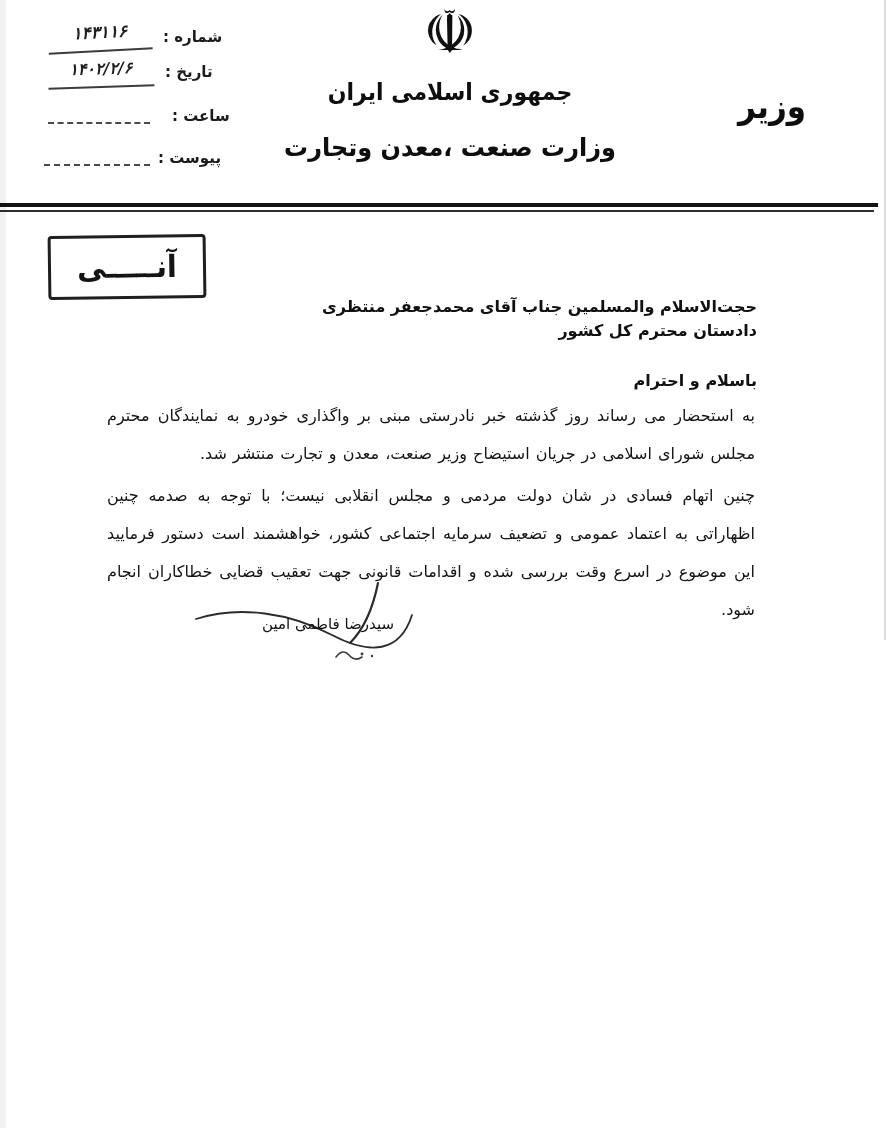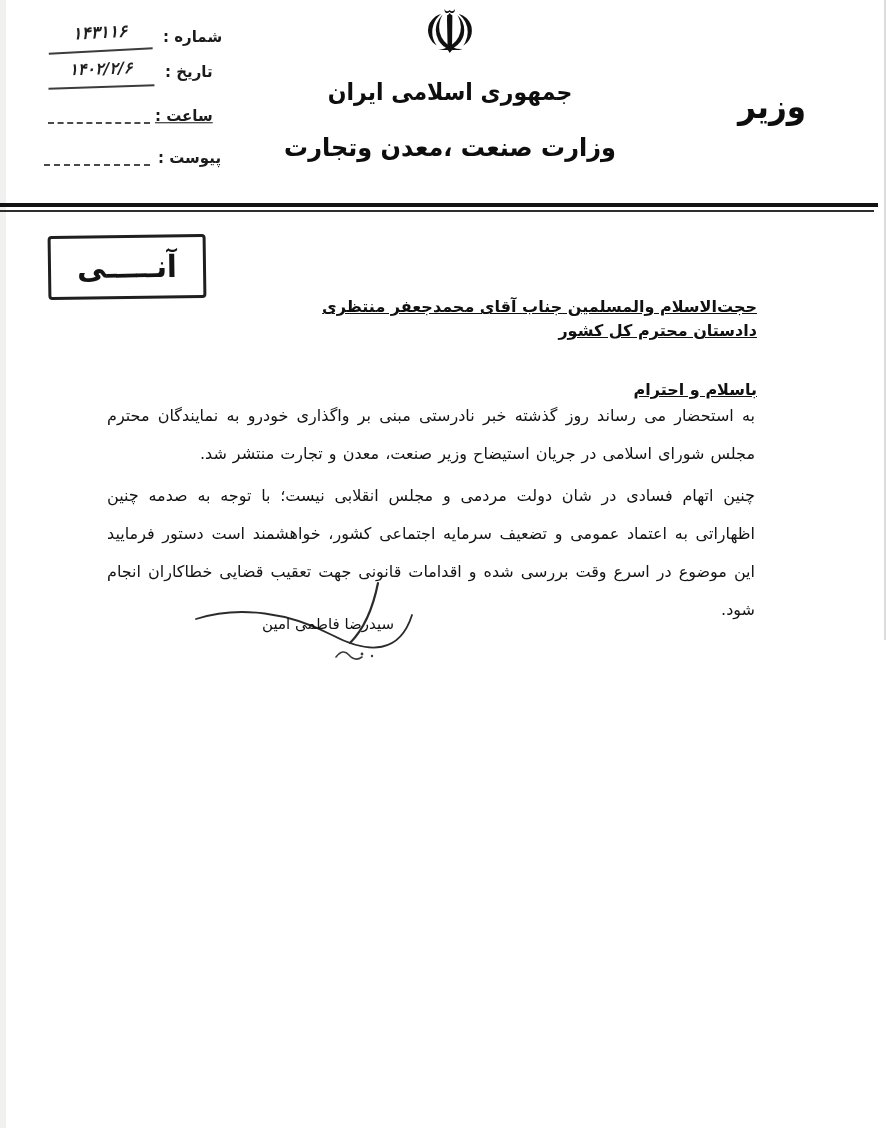--- a/index.html
+++ b/index.html
@@ -23,21 +23,21 @@
   
   .rule-thick{height:4px;background:#121212;}
   .rule-thin{height:2px;background:#2e2e2e;}
   
   .stamp{
     border:3px solid #1f1f1f;border-radius:4px;display:flex;align-items:center;justify-content:center;
     transform:rotate(-0.8deg);box-shadow:inset 0 0 0 1px rgba(255,255,255,.55);
   }
   .stamp-text{font-size:29px;font-weight:700;color:#141414;transform:scaleY(1.05);}
   
-  .bold-line{font-size:16px;font-weight:700;white-space:nowrap;color:#111;text-decoration:underline;}
+  .bold-line{font-size:16px;font-weight:700;white-space:nowrap;color:#111;}
   .para{
     font-size:16px;line-height:38px;text-align:justify;color:#141414;
     word-spacing:1px;
   }
   .sig-name{font-size:15px;font-weight:400;white-space:nowrap;color:#101010;}
   .edge-line{width:2px;background:#dcdcdc;}
   .edge-strip{background:#f1f1f0;}
   svg{display:block;}
 </style>
 </head>
@@ -47,41 +47,41 @@
 
   <div class="abs edge-strip" style="left:0;top:0;width:6px;height:1128px;"></div>
   <div class="abs edge-line" style="left:884px;top:0;height:640px;"></div>
 
   <div class="abs meta-label" style="left:163px;top:28px;text-align:center;">شماره :</div>
   <div class="abs meta-value line-solid" style="left:48px;top:22px;width:104px;height:28px;font-size:17px;letter-spacing:4px;transform:rotate(-3deg);">۱۴۳۱۱۶</div>
 
   <div class="abs meta-label" style="left:165px;top:63px;">تاریخ :</div>
   <div class="abs meta-value line-solid" style="left:48px;top:59px;width:106px;height:27px;font-size:16px;letter-spacing:2px;transform:rotate(-2deg);">۱۴۰۲/۲/۶</div>
 
-  <div class="abs meta-label" style="left:155px;top:107px;text-decoration:underline;">ساعت :</div>
+  <div class="abs meta-label" style="left:172px;top:107px;">ساعت :</div>
   <div class="abs line-dash" style="left:48px;top:108px;width:102px;height:14px;"></div>
 
   <div class="abs meta-label" style="left:158px;top:149px;">پیوست :</div>
   <div class="abs line-dash" style="left:44px;top:150px;width:106px;height:14px;"></div>
 
   <div class="abs emblem" style="left:406px;top:2px;width:88px;">☫</div>
   <div class="abs callig republic" style="left:290px;top:80px;width:320px;">جمهوری اسلامی ایران</div>
   <div class="abs callig ministry" style="left:270px;top:134px;width:360px;">وزارت صنعت ،معدن وتجارت</div>
   <div class="abs callig minister" style="left:722px;top:88px;width:100px;">وزیر</div>
 
   <div class="abs rule-thick" style="left:0;top:203px;width:878px;"></div>
   <div class="abs rule-thin" style="left:0;top:210px;width:874px;"></div>
 
   <div class="abs stamp" style="left:48px;top:235px;width:152px;height:58px;">
     <span class="stamp-text">آنـــــی</span>
   </div>
 
   <div class="abs bold-line" style="right:139px;top:297px;">حجت‌الاسلام والمسلمین جناب آقای محمدجعفر منتظری</div>
   <div class="abs bold-line" style="right:139px;top:321px;">دادستان محترم کل کشور</div>
-  <div class="abs bold-line" style="right:139px;top:380px;">باسلام و احترام</div>
+  <div class="abs bold-line" style="right:139px;top:371px;">باسلام و احترام</div>
 
   <div class="abs para" style="right:141px;top:477px;width:648px;">چنین اتهام فسادی در شان دولت مردمی و مجلس انقلابی نیست؛ با توجه به صدمه چنین اظهاراتی به اعتماد عمومی و تضعیف سرمایه اجتماعی کشور، خواهشمند است دستور فرمایید این موضوع در اسرع وقت بررسی شده و اقدامات قانونی جهت تعقیب قضایی خطاکاران انجام شود.</div>
   <div class="abs para" style="right:141px;top:397px;width:648px;">به استحضار می رساند روز گذشته خبر نادرستی مبنی بر واگذاری خودرو به نمایندگان محترم مجلس شورای اسلامی در جریان استیضاح وزیر صنعت، معدن و تجارت منتشر شد.</div>
 
   <svg class="abs" style="left:150px;top:555px;" width="360" height="130" viewBox="0 0 360 130">
 
     <path d="M 228 28 C 224 48, 216 72, 200 88" fill="none" stroke="#2b2b2b" stroke-width="2.2" stroke-linecap="round"></path>
 
     <path d="M 46 64 C 90 50, 140 58, 182 80 C 220 100, 250 98, 262 60" fill="none" stroke="#2b2b2b" stroke-width="1.8" stroke-linecap="round"></path>
 

